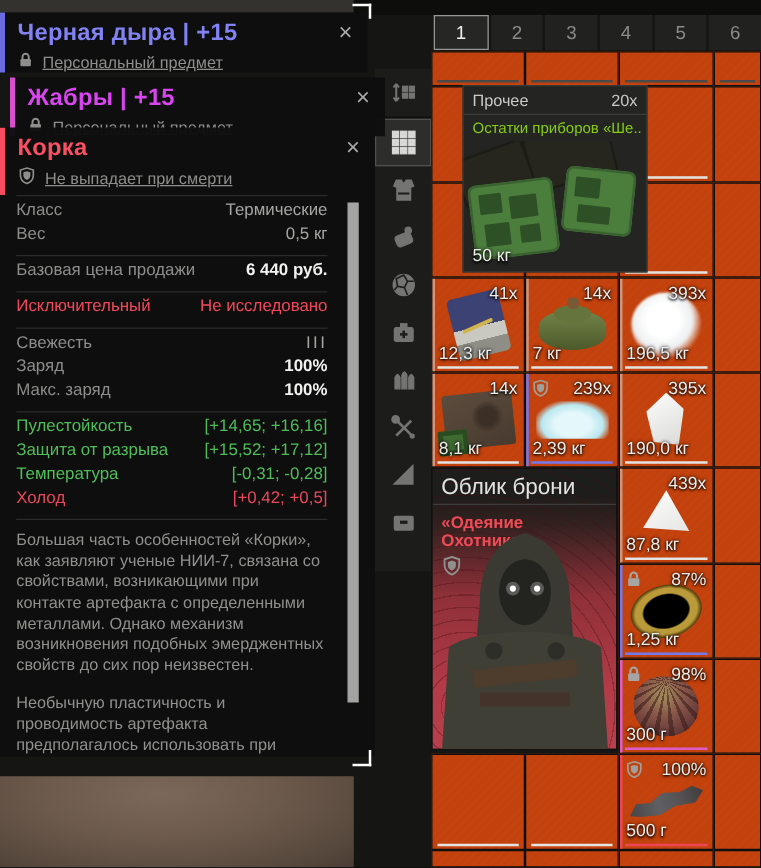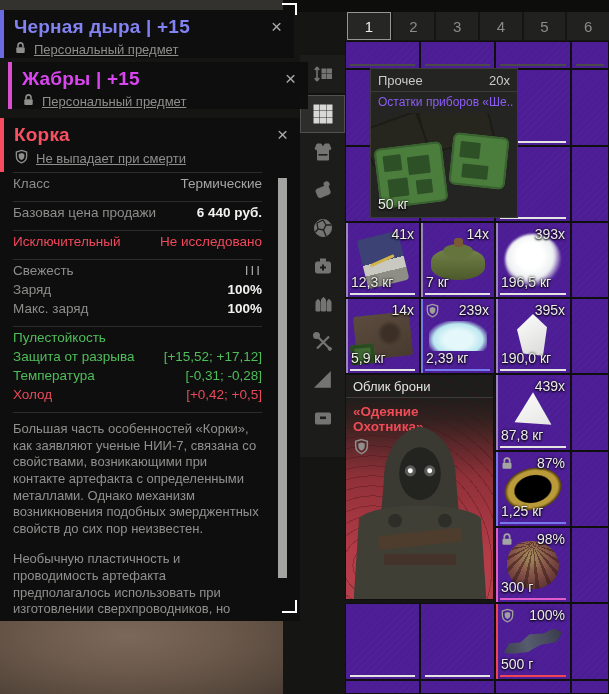--- a/index.html
+++ b/index.html
@@ -22,21 +22,21 @@
   
   .sidebar{position:absolute;left:300px;top:55px;width:45px;height:402px;background:#1c1c1a;}
   .slot{height:38px;display:flex;align-items:center;justify-content:center;box-sizing:border-box;}
   .slot.first{height:40px;border-bottom:2px solid #121211;}
   .slot.sel{background:#2d2d2b;border:1px solid #50504e;}
   .slot svg{display:block;}
   .ic{fill:#747472;stroke:#747472;}
   .slot.sel .ic{fill:#d8d8d6;stroke:#d8d8d6;}
 
   
-  .cell{position:absolute;background:#4c1d95;border:1px solid #0f0f0e;box-sizing:border-box;z-index:1;}
+  .cell{position:absolute;background:#c2410c;border:1px solid #0f0f0e;box-sizing:border-box;z-index:1;}
   .cell::before{content:"";position:absolute;inset:0;
       background:repeating-linear-gradient(135deg, rgba(255,255,255,0.02) 0 1px, transparent 1px 5px);}
   .c1{left:345px;width:75px}.c2{left:420px;width:75px}.c3{left:495px;width:76px}.c4{left:571px;width:38px}
   .r0{top:41px;height:28px}.r1{top:69px;height:77px}.r2{top:146px;height:76px}
   .r3{top:222px;height:76px}.r4{top:298px;height:76px}.r5{top:374px;height:77px}
   .r6{top:451px;height:76px}.r7{top:527px;height:76px}.r8{top:603px;height:77px}.r9{top:680px;height:14px}
 
   .bar{position:absolute;left:4px;right:4px;bottom:2px;height:2px;background:#e4e4e2;z-index:3;}
   .bar.gray{background:#4a4a48;}
   .bar.blue{background:#7678ee;}
@@ -88,48 +88,48 @@
     background:repeating-conic-gradient(from -50deg at 50% 8%, rgba(55,26,24,0.55) 0 6deg, transparent 6deg 17deg);}
   .art-bark{width:62px;height:26px;transform:rotate(-16deg);opacity:.92;
     background:linear-gradient(90deg,#3c444a,#57626a 40%,#49525a 70%,#333b41);
     clip-path:polygon(0 60%,12% 30%,30% 38%,48% 18%,70% 30%,88% 22%,100% 45%,86% 75%,60% 68%,38% 82%,14% 72%);}
 
   
   .hover-panel{position:absolute;left:345px;top:68px;width:148px;height:150px;z-index:5;
     background:#242422;border:1px solid #3a3a38;box-sizing:border-box;margin-left:25px;}
   .hp-head{display:flex;justify-content:space-between;padding:4px 7px 3px 7px;
     font-size:13px;color:#c9c9c7;border-bottom:1px solid #3c3c3a;}
-  .hp-name{padding:3px 7px 2px 7px;font-size:12px;color:#8b5cf6;white-space:nowrap;overflow:hidden;}
+  .hp-name{padding:3px 7px 2px 7px;font-size:12px;color:#84cc16;white-space:nowrap;overflow:hidden;}
   .hp-img{position:absolute;left:0;top:44px;right:0;bottom:0;overflow:hidden;}
   .pda{position:absolute;background:#26261f;border-radius:4px;box-shadow:inset 0 0 0 2px #1c1c16;}
   .board{position:absolute;background:#4b7d3d;border-radius:6px;box-shadow:inset 0 0 0 2px #3a6230;}
   .chip{position:absolute;background:#2e5026;border-radius:1px;}
   .hp-wgt{position:absolute;left:7px;bottom:5px;font-size:14px;color:#ececea;z-index:3;
           text-shadow:0 1px 2px #000,0 0 3px #000;}
 
   
   .armor-panel{position:absolute;left:345px;top:374px;width:149px;height:226px;z-index:5;overflow:hidden;
     background:linear-gradient(180deg,#1d1d1b 0 9%, #33211f 20%, #8e3038 45%, #b23b47 78%, #b8404c 100%);
     border:1px solid #101010;box-sizing:border-box;}
   .armor-panel::before{content:"";position:absolute;inset:0;
     background:repeating-radial-gradient(circle at 18% 85%, rgba(70,12,18,0) 0 9px, rgba(70,12,18,0.45) 9px 10px);
     opacity:.7;}
-  .ap-sec{position:relative;padding:4px 7px 3px 7px;font-size:13px;color:#e2e2e0;
+  .ap-sec{position:relative;padding:4px 7px 3px 7px;font-size:18px;color:#e2e2e0;
     border-bottom:1px solid #3c3c3a;}
   .ap-name{position:relative;padding:6px 7px 2px 7px;font-size:13.5px;color:#ef4b57;font-weight:bold;}
   .ap-shield{position:relative;padding:2px 7px;}
   .armor-fig{position:absolute;left:50%;top:46px;transform:translateX(-50%);z-index:1;}
 
   
   .tip{position:absolute;background:rgba(14,14,14,0.97);z-index:10;box-sizing:border-box;}
   .tip-accent{position:absolute;left:0;top:0;bottom:0;width:4px;}
   .acc-blue{background:#6a6ae2;}.acc-pink{background:#d94fd0;}.acc-red{background:#f84b5f;}
   .t1{left:0;top:10px;width:294px;height:48px;}
   .t2{left:8px;top:62px;width:300px;height:47px;}
-  .t3{left:0;top:118px;width:300px;height:503px;overflow:hidden;}
+  .t3{left:0;top:102px;width:300px;height:503px;overflow:hidden;}
   .tip-titlerow{display:flex;align-items:center;justify-content:space-between;padding:6px 10px 0 14px;}
   .tip-title{font-size:19px;font-weight:bold;letter-spacing:.2px;}
   .tt-blue{color:#8282f2;}.tt-pink{color:#d946ef;}.tt-red{color:#fa5064;}
   .tip-close{color:#aaaaa8;font-size:19px;line-height:14px;cursor:pointer;padding:0 2px;}
   .tip-subrow{display:flex;align-items:center;gap:7px;padding:3px 10px 0 14px;
     font-size:13px;color:#8e8e8c;text-decoration:underline;}
   .t3-head{position:relative;height:54px;}
   .t3-body{margin:0 38px 0 13px;}
   .sec{border-top:1px solid #2b2b2a;padding:1px 0 8px 0;}
   .sec.first{border-top:none;}
@@ -335,21 +335,21 @@
     <div class="lstrip white"></div>
       <div class="bar"></div>
   </div>
   <div class="cell c1 r4">
     <div class="art">
         <div class="art-chipbox">
           <div class="mini"></div>
         </div>
       </div>
     <span class="count">14x</span>
-    <span class="wgt">5,9 кг</span>
+    <span class="wgt">8,1 кг</span>
     <div class="lstrip white"></div>
       <div class="bar"></div>
   </div>
   <div class="cell c2 r4">
     <div class="art">
         <div class="art-powder"></div>
       </div>
     <span class="badge"><svg width="15" height="15" viewBox="0 0 16 16">
       <path d="M8 1.5 L13.5 3.2 V7.6 C13.5 11.4 11 13.6 8 14.7 C5 13.6 2.5 11.4 2.5 7.6 V3.2 Z" fill="none" stroke="#9f9f9d" stroke-width="1.4"></path>
       <path d="M8 4.2 L11 5.2 V7.7 C11 9.8 9.7 11 8 11.8 C6.3 11 5 9.8 5 7.7 V5.2 Z" fill="#9f9f9d"></path>
@@ -519,20 +519,24 @@
             </svg></span>
         <span>Не выпадает при смерти</span>
       </div>
     </div>
     <div class="t3-body">
       <div class="sec first" style="border-top:1px solid #2b2b2a;">
         <div class="row">
             <span class="lab">Класс</span>
           <span class="val">Термические</span>
           </div>
+        <div class="row">
+            <span class="lab">Вес</span>
+          <span class="val">0,5 кг</span>
+          </div>
       </div>
       <div class="sec">
         <div class="row">
             <span class="lab">Базовая цена продажи</span>
           <span class="val white">6 440 руб.</span>
           </div>
       </div>
       <div class="sec">
         <div class="row rarity">
             <span class="lab">Исключительный</span>
@@ -549,20 +553,21 @@
           <span class="val white">100%</span>
           </div>
         <div class="row">
             <span class="lab">Макс. заряд</span>
           <span class="val white">100%</span>
           </div>
       </div>
       <div class="sec">
         <div class="row green">
             <span class="lab">Пулестойкость</span>
+          <span class="val">[+14,65; +16,16]</span>
           </div>
         <div class="row green">
             <span class="lab">Защита от разрыва</span>
           <span class="val">[+15,52; +17,12]</span>
           </div>
         <div class="row green">
             <span class="lab">Температура</span>
           <span class="val">[-0,31; -0,28]</span>
           </div>
         <div class="row redrow">

